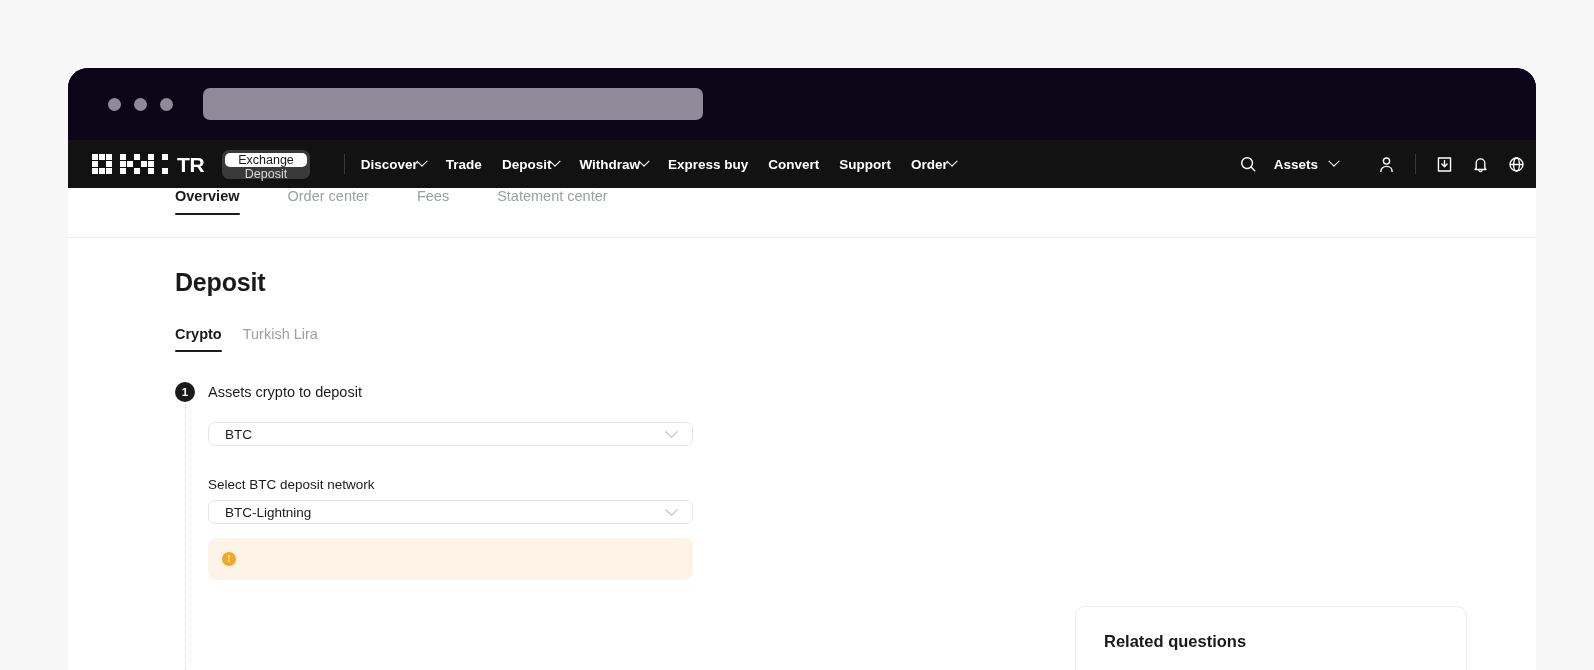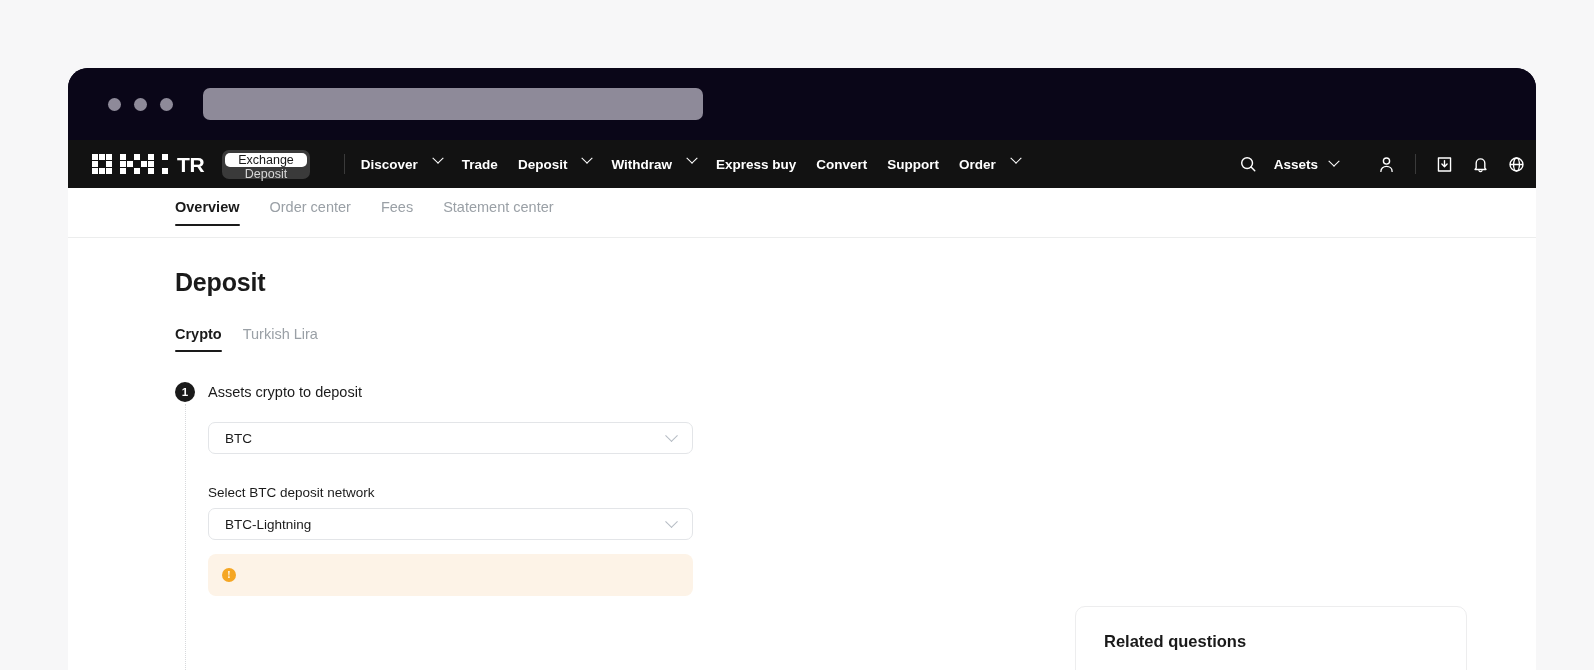--- a/index.html
+++ b/index.html
@@ -57,41 +57,41 @@
     display:flex; align-items:center; border-radius:5px;
     color:#d8d8d8; cursor:pointer; white-space:nowrap;
   }
   .seg.active{ background:#fff; color:#1a1a1a; }
 
   .nav-divider{ width:1px; height:20px; background:#3a3a3a; margin:0 16px; }
 
   #nav-links{ display:flex; align-items:center; gap:20px; }
   .nav-link{
     color:#fff; font-size:13.5px; font-weight:600;
-    display:flex; gap:16px;
+    display:flex; align-items:center; gap:0;
     cursor:pointer; white-space:nowrap;
   }
   .chev{ display:inline-block; width:8px; height:8px;
     border-right:1.4px solid currentColor; border-bottom:1.4px solid currentColor;
     transform:rotate(45deg) translate(-2px,-2px); }
 
   #nav-right{ margin-left:auto; display:flex; align-items:center; gap:17px; }
   .nav-icon{ color:#fff; display:flex; align-items:center; cursor:pointer; }
   #assets-link{ color:#fff; font-size:13.5px; font-weight:600; display:flex; align-items:center; gap:12px; cursor:pointer; }
 
   
   #page-body{
     background:#fff;
     height:482px;
     overflow:hidden;
     position:relative;
   }
   #sub-nav{
     height:50px;
-    display:flex; align-items:center; gap:30px;
+    display:flex; align-items:flex-start; gap:48px;
     padding:0 0 0 107px;
     border-bottom:1px solid #eceded;
   }
   .sub-tab{
     font-size:14.5px; color:#9aa0a6; padding-bottom:11px;
     cursor:pointer; position:relative; white-space:nowrap;
   }
   .sub-tab.active{ color:#1a1a1a; font-weight:bold; }
   .sub-tab.active:after{
     content:""; position:absolute; left:0; right:0; bottom:0;
@@ -122,21 +122,21 @@
   }
   #step-title{ font-size:14.5px; color:#1a1a1a; font-weight:500; }
   #step-connector{
     position:absolute; left:9.5px; top:22px; bottom:-260px;
     width:0; border-left:1.5px dotted #d7d9dc;
   }
 
   #step-fields{ margin-left:33px; margin-top:20px; }
   .field-label{ font-size:13.5px; color:#1a1a1a; margin-bottom:8px; }
   .select-box{
-    width:485px; height:32px;
+    width:485px; height:24px;
     border:1px solid #e3e5e8; border-radius:7px;
     display:flex; align-items:center; justify-content:space-between;
     padding:0 16px; cursor:pointer; background:#fff;
   }
   .select-value{ font-size:13.5px; color:#1a1a1a; }
   .select-chev{
     width:9px; height:9px;
     border-right:1.4px solid #b6bcc4; border-bottom:1.4px solid #b6bcc4;
     transform:rotate(45deg) translate(-2px,-2px);
   }

